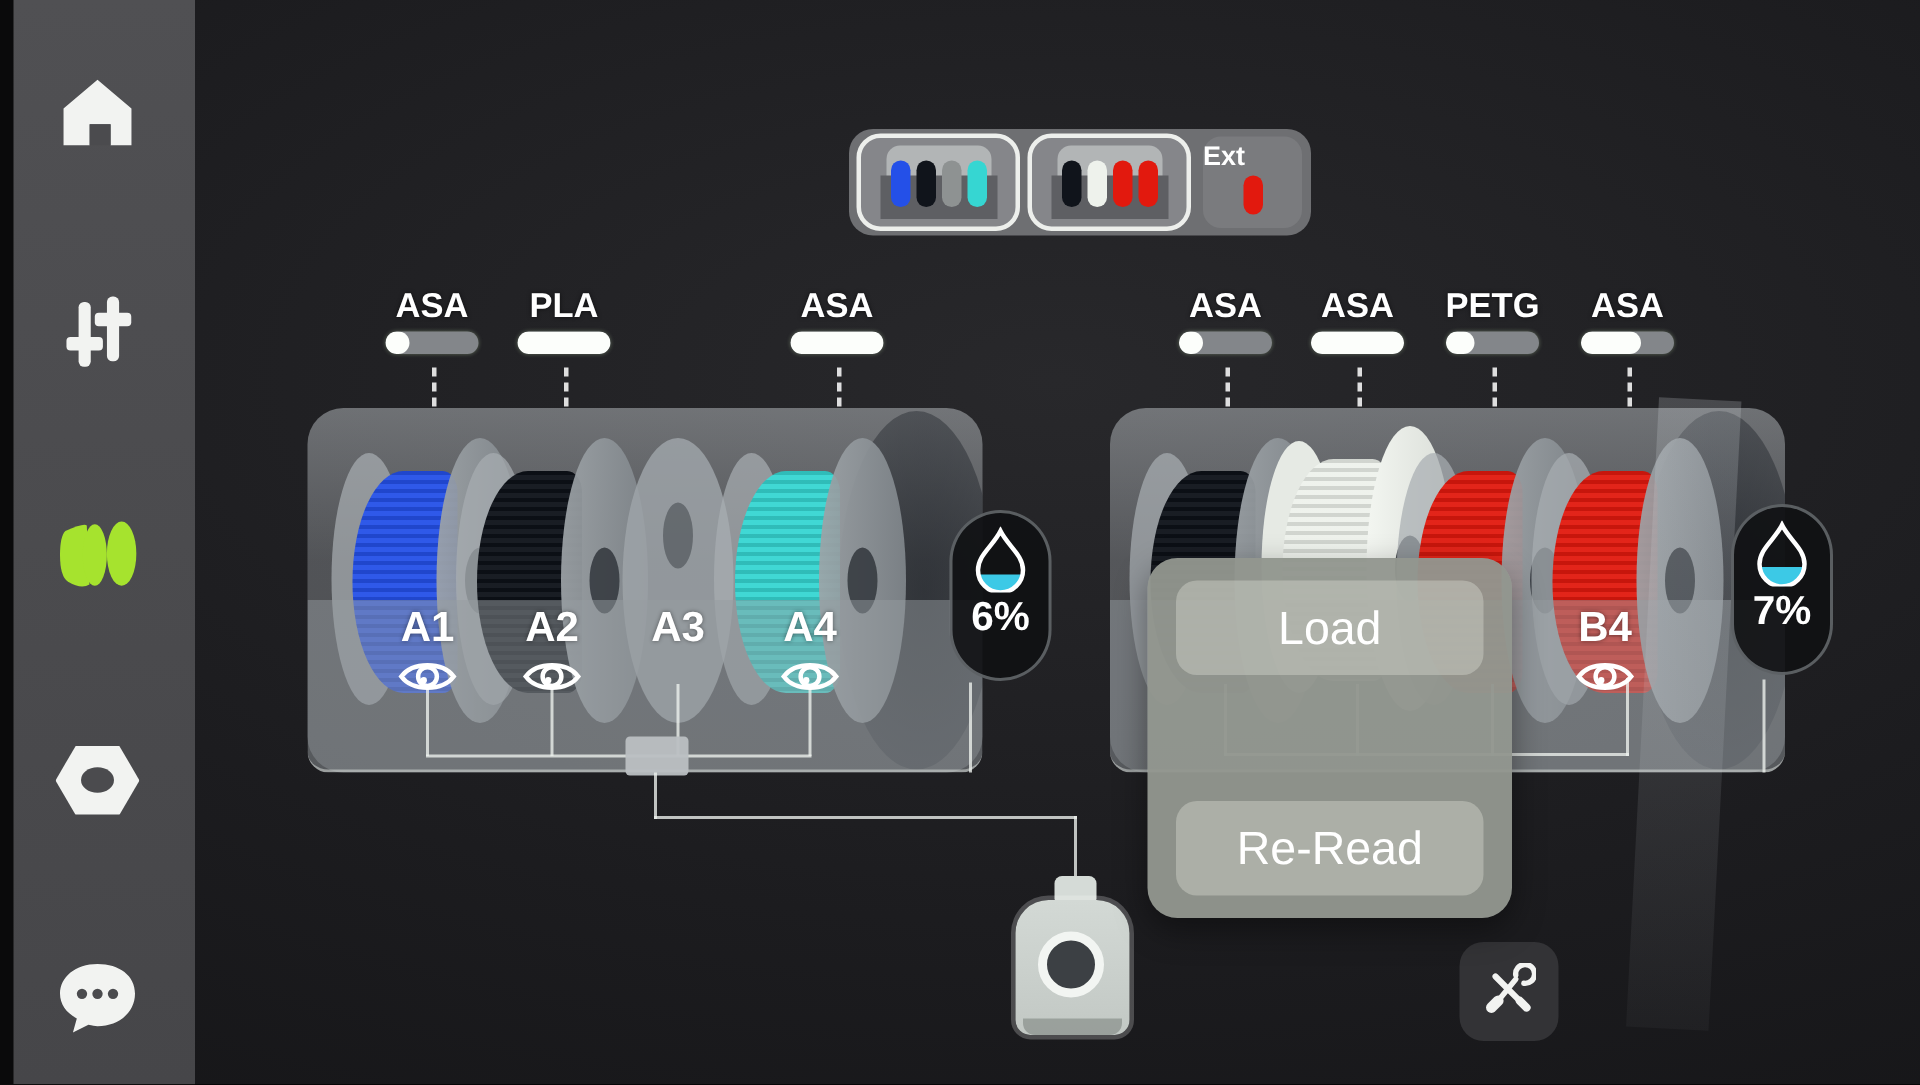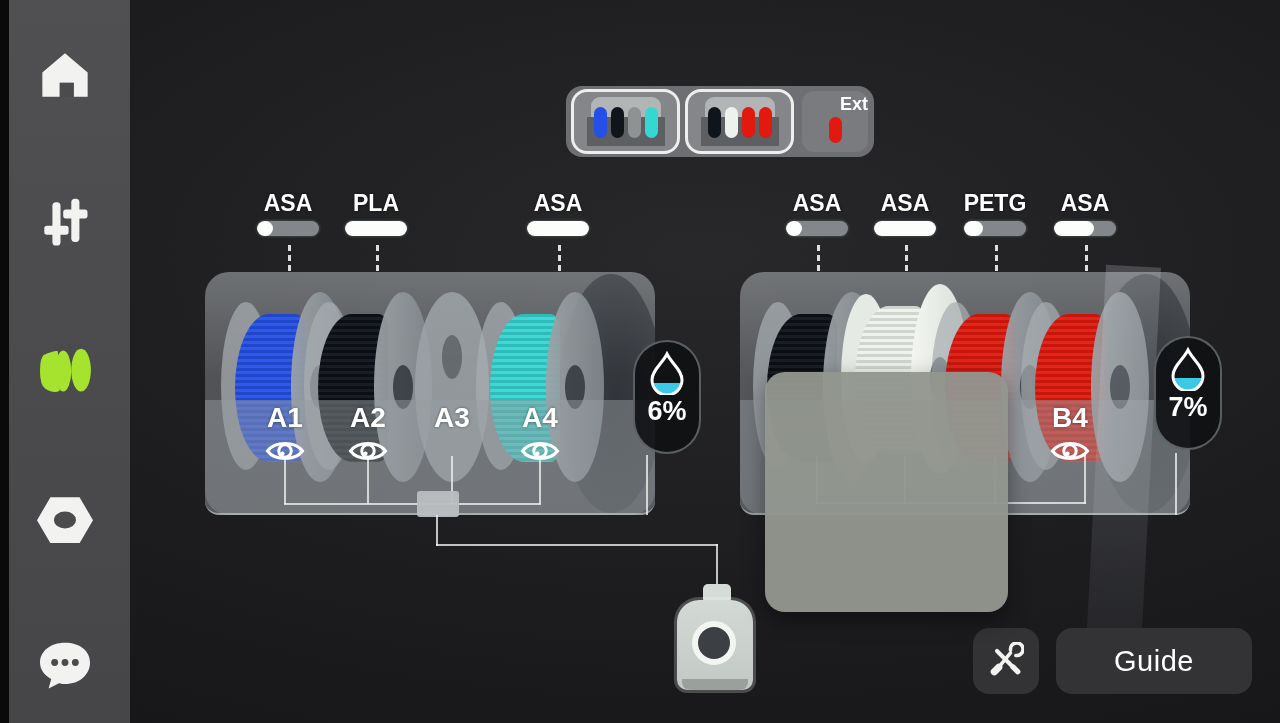--- a/index.html
+++ b/index.html
@@ -18,21 +18,21 @@
   .hexnut .hole{position:absolute;left:50%;top:50%;transform:translate(-50%,-50%);
     width:22px;height:17px;border-radius:50%;background:#4b4b4e;}
   
   .sel-wrap{position:absolute;left:566px;top:86px;width:308px;height:71px;background:#6e6f72;border-radius:16px;z-index:6;}
   .sel-box{position:absolute;top:3px;width:109px;height:65px;border:3px solid #edefec;border-radius:16px;
     background:#85868a;box-sizing:border-box;}
   .sel-box .inner-light{position:absolute;left:50%;transform:translateX(-50%);top:5px;width:70px;height:33px;border-radius:9px;background:#b2b5b6;}
   .sel-box .inner-dark{position:absolute;left:50%;transform:translateX(-50%);bottom:5px;width:78px;height:29px;background:#5e5f63;}
   .sel-dots{position:absolute;left:50%;transform:translateX(-50%);top:15px;display:flex;gap:4px;}
   .sel-dot{width:13px;height:31px;border-radius:7px;}
-  .sel-ext{position:absolute;left:236px;top:5px;width:66px;height:61px;border-radius:12px;background:#7a7b7e;text-align:right;}
+  .sel-ext{position:absolute;left:236px;top:5px;width:66px;height:61px;border-radius:12px;background:#7a7b7e;text-align:left;}
   .sel-ext .ext-label{color:#fff;font-size:18px;font-weight:700;margin-top:3px;}
   .sel-ext .ext-dot{width:13px;height:26px;border-radius:7px;margin:2px auto 0;}
   
   .mat{position:absolute;top:190px;width:0;z-index:5;}
   .mat-name{position:absolute;left:50%;transform:translateX(-50%);color:#fff;font-weight:700;font-size:23px;white-space:nowrap;text-shadow:0 0 3px rgba(0,0,0,0.6);}
   .mat-pill{position:absolute;top:31px;left:50%;transform:translateX(-50%);width:62px;height:15px;border-radius:8px;background:#83868a;overflow:hidden;box-shadow:0 0 3px rgba(210,240,190,0.35);}
   .mat-pill i{display:block;height:100%;background:#fcfefb;border-radius:8px;}
   .mat-dash{position:absolute;top:55px;left:50%;width:0;height:26px;border-left:3px dashed rgba(255,255,255,0.85);}
   
   .ams{position:absolute;top:272px;width:450px;height:243px;}
@@ -351,30 +351,31 @@
   <div class="line" style="left:436px;top:544px;width:282px;height:2px"></div>
   <div class="line" style="left:716px;top:544px;width:2px;height:44px"></div>
   <div class="glare"></div>
   <div class="ext-conn"></div>
   <div class="extruder">
     <div class="ring"></div>
     <div class="foot"></div>
   </div>
 
   <div class="menu">
+    <button class="menu-btn">Load</button>
+    <button class="menu-btn">Re-Read</button>
   </div>
 
   <button class="tool-btn">
     <span>
       <svg width="36" height="36" viewBox="0 0 40 40">
         <g stroke="#f2f3f1" stroke-linecap="round" fill="none">
           <path d="M25 9 A 7 7 0 1 1 31 15" stroke-width="4"></path>
           <line x1="12" y1="28" x2="25" y2="12" stroke-width="4"></line>
           <line x1="10" y1="10" x2="28" y2="28" stroke-width="4.5"></line>
           <line x1="7" y1="33" x2="12" y2="28" stroke-width="8"></line>
           <line x1="28" y1="28" x2="33" y2="33" stroke-width="6"></line>
         </g>
       </svg>
     </span>
   </button>
-  <button class="guide-btn">Guide</button>
 
 </div>
 
 </body></html>

